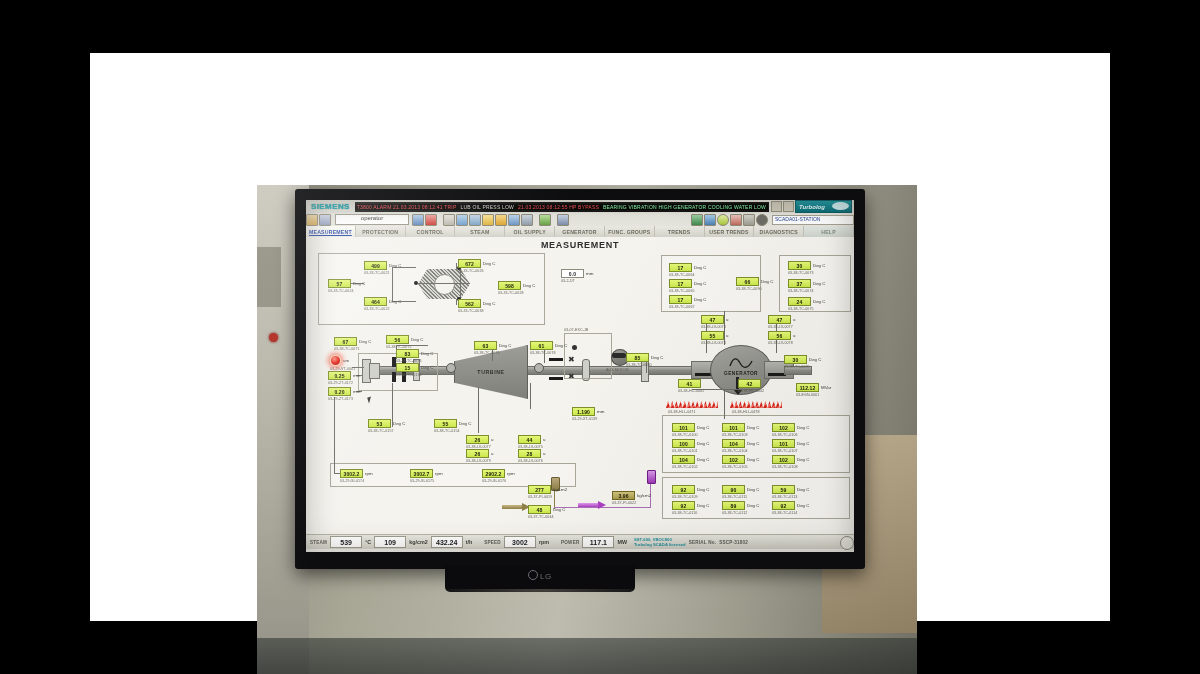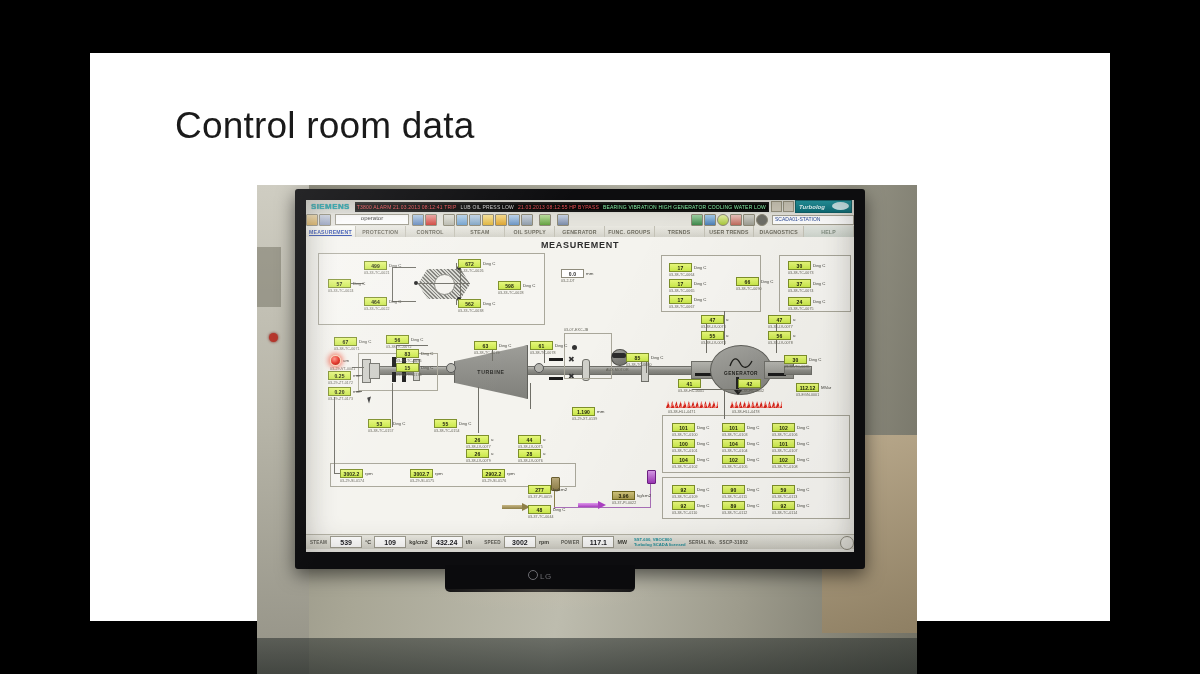--- a/index.html
+++ b/index.html
@@ -125,21 +125,20 @@
       padding:0 3px;height:10px;display:flex;align-items:center;justify-content:center;min-width:24px;}
   .su{font-size:5.4px;font-weight:700;color:#3c3b35;}
   .slic{font-size:4.2px;color:#1d8f9c;font-weight:700;line-height:1.25;margin-left:4px;}
   .clock{position:absolute;right:4px;top:1px;width:12px;height:12px;border-radius:50%;border:1px solid #8d8b7e;background:#edece5;}
 </style>
 </head>
 <body>
 
 <div id="slide">
 
-  <div id="title">Control room data</div>
 
   <div id="photo">
     <div id="wallL">
       <div class="sh"></div>
       <div class="redk"></div>
     </div>
     <div id="deskR"></div>
     <div id="floor"></div>
 
     <div id="monitor">

